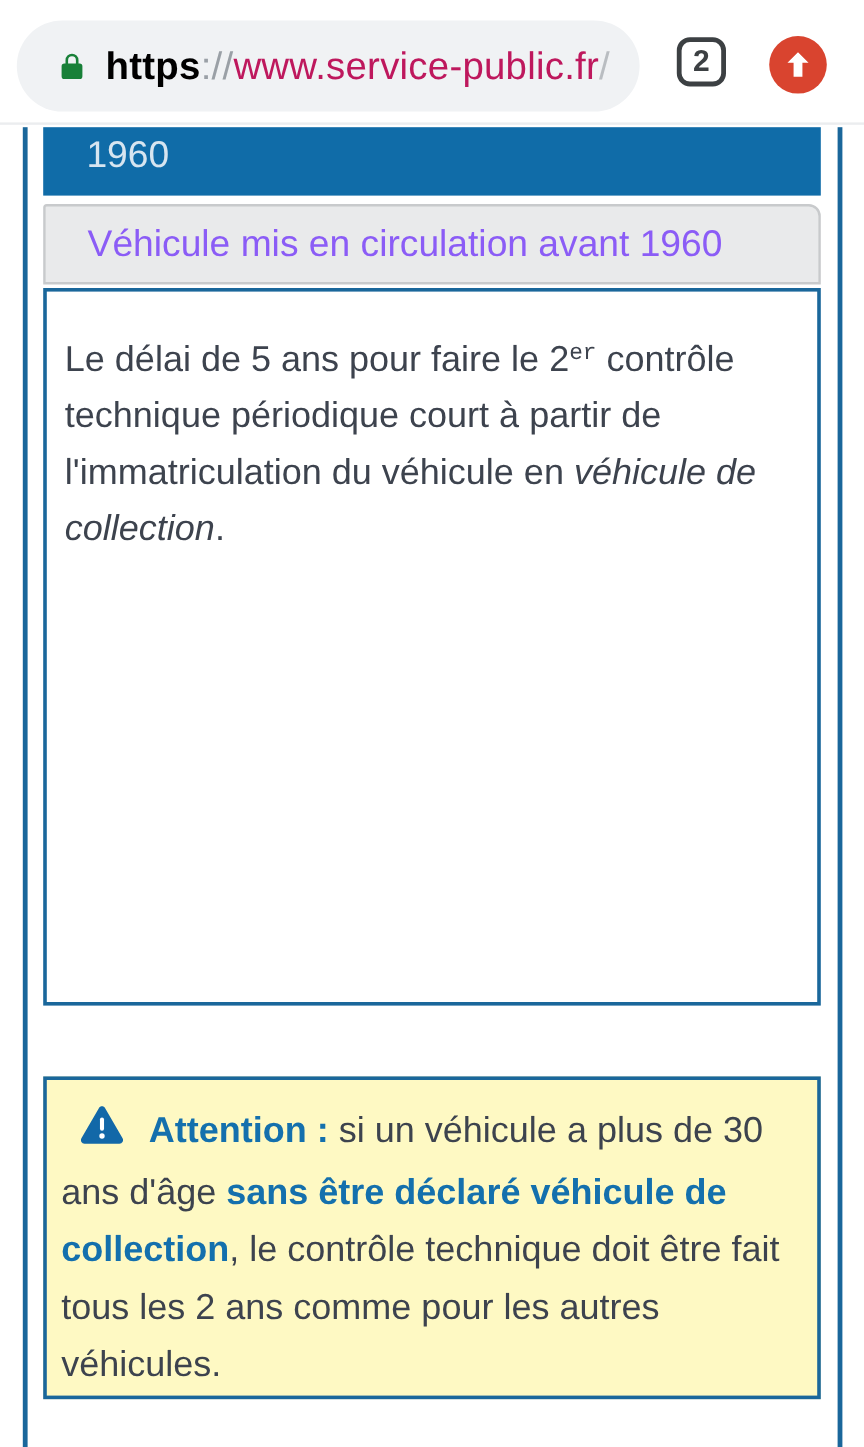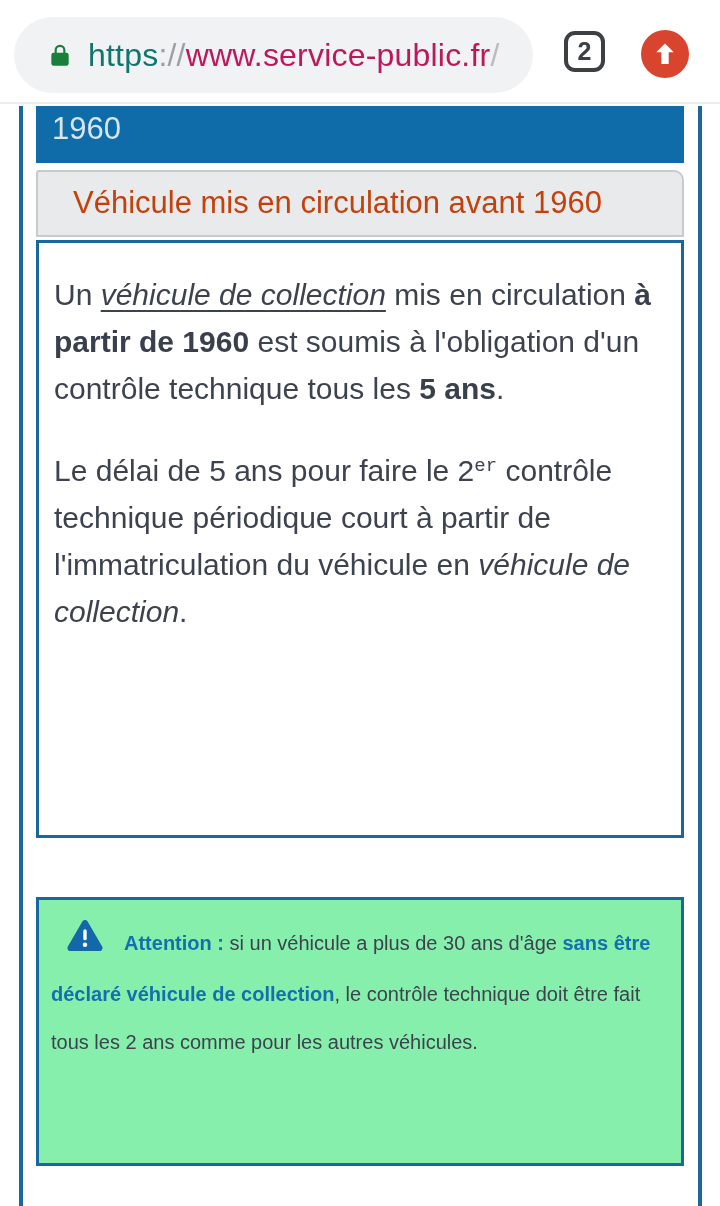--- a/index.html
+++ b/index.html
@@ -17,21 +17,21 @@
     z-index:3;
   }
   .omnibox {
     position:absolute; left:14px; top:17px; width:519px; height:76px;
     background:#f0f2f4; border-radius:38px;
     display:flex; align-items:center; padding-left:33px; box-sizing:border-box;
     overflow:hidden; white-space:nowrap;
   }
   .lock { display:inline-flex; margin-right:15px; flex:0 0 auto; }
   .url { font-size:32px; letter-spacing:0.2px; color:#3c4043; }
-  .url .scheme { color:#0f766e; }
+  .url .scheme { color:#000000;font-weight:bold; }
   .url .sep    { color:#9aa0a6; }
   .url .host   { color:#be185d; }
   .url .path   { color:#b9bdc1; }
   .tabbtn {
     position:absolute; left:564px; top:31px; width:33px; height:33px;
     border:4.5px solid #3c4043; border-radius:11px; box-sizing:content-box;
     display:flex; align-items:center; justify-content:center;
     color:#3c4043; font-size:25px; font-weight:bold;
   }
   .updatebtn {
@@ -43,42 +43,42 @@
   
   .webpage { position:absolute; top:106px; left:0; width:720px; height:1100px; background:#fff; }
   .frame {
     position:absolute; left:19px; top:0; width:683px; height:1100px;
     border-left:4px solid #1a679b; border-right:4px solid #1a679b; box-sizing:border-box;
   }
   .col { margin-left:13px; width:648px; }
 
   .tab-active {
     height:57px; background:#106ca8; color:#d7e5f0;
-    font-size:31px; padding:5px 0 0 16px; box-sizing:border-box;
+    font-size:31px; padding:5px 0 0 36px; box-sizing:border-box;
   }
   .tab-inactive {
     margin-top:7px; height:67px; box-sizing:border-box;
     background:#e9eaeb; border:2px solid #c8cacc; border-radius:3px 10px 0 0;
-    color:#c2410c; font-size:31px; line-height:62px; padding-left:35px;
+    color:#8b5cf6; font-size:31px; line-height:62px; padding-left:35px;
     overflow:hidden; white-space:nowrap;
   }
 
   .panel {
     margin-top:3px; min-height:598px; box-sizing:border-box;
     border:3px solid #1a679b; background:#fff;
     padding:28px 14px 1px 15px;
     color:#3d434e; font-size:30px; line-height:47px;
   }
   .panel p { margin:0 0 31px 0; }
 
   .warning {
     margin-top:59px; min-height:269px; box-sizing:border-box;
-    border:3px solid #1a679b; background:#86efac;
+    border:3px solid #1a679b; background:#fef9c3;
     padding:19px 16px 1px 12px;
-    color:#3d434e; font-size:20px; line-height:48px;
+    color:#3d434e; font-size:30px; line-height:48px;
   }
   .warning p { margin:0; }
   .w-icon { display:inline-block; margin:0 20px 0 15px; vertical-align:-3px; }
 
   
   .seg-bold     { font-weight:bold; color:#39404c; }
   .seg-term     { font-style:italic; text-decoration:underline; text-underline-offset:5px; text-decoration-thickness:2px; }
   .seg-italic   { font-style:italic; }
   .seg-boldblue { font-weight:bold; color:#1470ad; }
   .seg-sup      { font-size:19px; vertical-align:10px;font-family:Liberation Mono, monospace; }
@@ -117,21 +117,20 @@
 
         <div class="tab-active">
           <span>1960</span>
         </div>
 
         <div class="tab-inactive">
           <span>Véhicule mis en circulation avant 1960</span>
         </div>
 
         <section class="panel">
-          <p><span>Un </span><span class="seg-term">véhicule de collection</span><span> mis en circulation </span><span class="seg-bold">à partir de 1960</span><span> est soumis à l'obligation d'un contrôle technique tous les </span><span class="seg-bold">5 ans</span><span>.</span></p>
           <p><span>Le délai de 5 ans pour faire le 2</span><span class="seg-sup">er</span><span> contrôle technique périodique court à partir de l'immatriculation du véhicule en </span><span class="seg-italic">véhicule de collection</span><span>.</span></p>
         </section>
 
         <aside class="warning">
           <p><span class="w-icon"><svg width="38" height="34" viewBox="0 0 24 22" aria-hidden="true">
                   <path fill="#1268a8" d="M13.7 1.6c-.75-1.3-2.65-1.3-3.4 0L.9 17.8c-.75 1.3.2 2.95 1.7 2.95h18.8c1.5 0 2.45-1.65 1.7-2.95L13.7 1.6z"></path>
                   <rect x="10.9" y="6.6" width="2.2" height="7.2" rx="1.1" fill="#ffffff"></rect>
                   <circle cx="12" cy="16.6" r="1.45" fill="#ffffff"></circle>
                 </svg></span><span><span class="seg-boldblue">Attention :</span><span> si un véhicule a plus de 30 ans d'âge </span><span class="seg-boldblue">sans être déclaré véhicule de collection</span><span>, le contrôle technique doit être fait tous les 2 ans comme pour les autres véhicules.</span></span></p>
         </aside>

